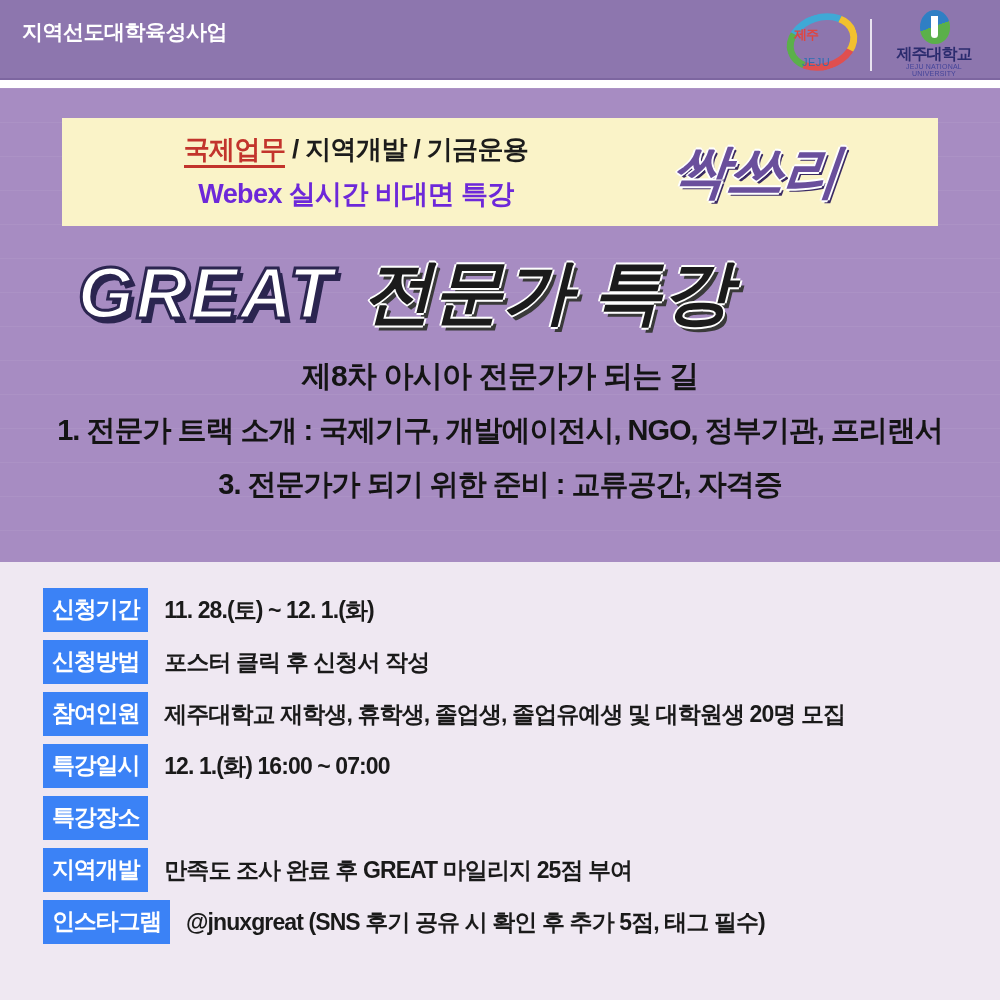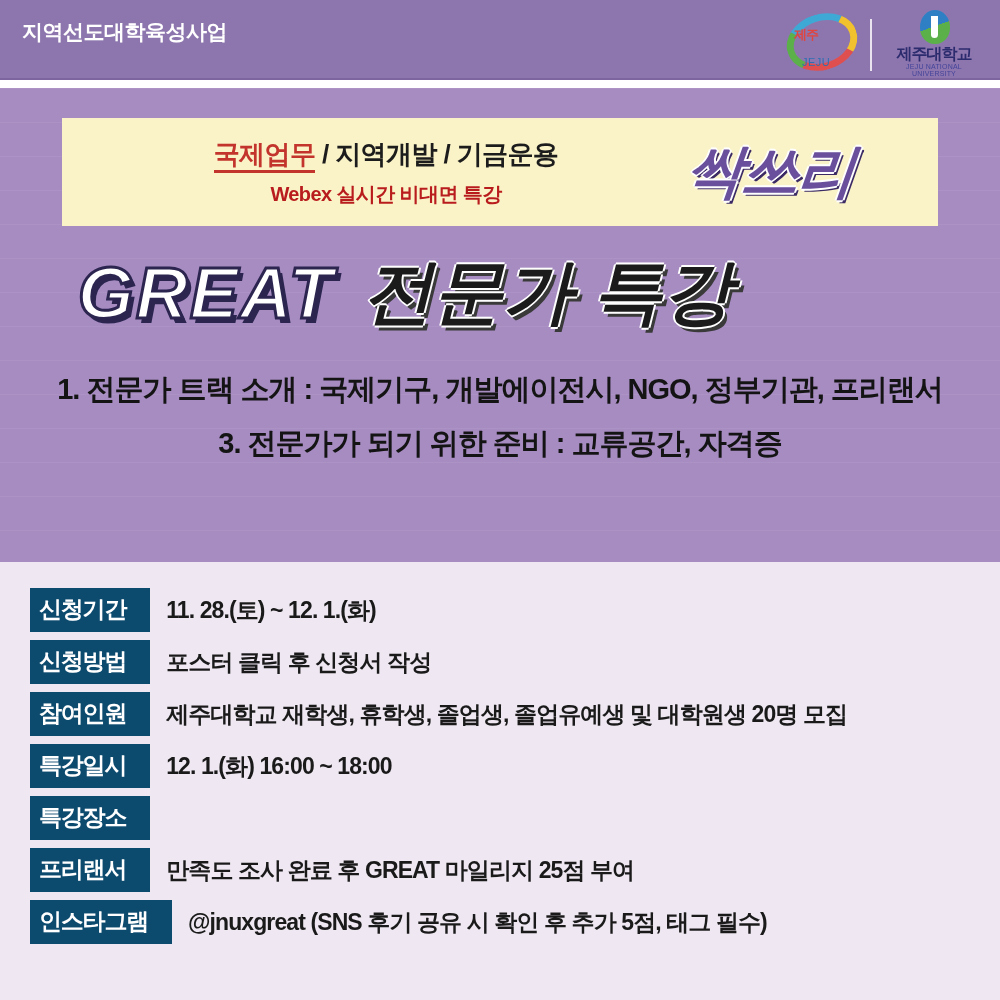--- a/index.html
+++ b/index.html
@@ -157,39 +157,38 @@
     height: 108px;
     background: #faf3c8;
     display: flex;
     align-items: center;
   }
   .banner-left {
     width: 510px;
     padding-left: 78px;
     box-sizing: border-box;
     text-align: center;
-    margin-left: 30px;
   }
   .banner-line1 {
     font-size: 26px;
     font-weight: bold;
     color: #1c1c1c;
     letter-spacing: -0.6px;
     white-space: nowrap;
   }
   .banner-line1 .hl {
     color: #c2342c;
     border-bottom: 3px solid #c2342c;
     padding-bottom: 1px;
   }
   .banner-line2 {
     margin-top: 9px;
-    font-size: 20px;
-    font-weight: bold;
-    color: #b91c1c;
+    font-size: 27px;
+    font-weight: bold;
+    color: #6d28d9;
     letter-spacing: -0.6px;
     white-space: nowrap;
   }
   .banner-right {
     flex: 1;
     text-align: center;
   }
   .banner-brand {
     font-size: 58px;
     font-weight: bold;
@@ -269,30 +268,31 @@
     padding: 26px 0 0 0;
     box-sizing: border-box;
   }
   .info-row {
     display: flex;
     align-items: center;
     margin-bottom: 8px;
     padding-left: 30px;
   }
   .info-label {
-    background: #0c4a6e;
+    background: #3b82f6;
     color: #ffffff;
     font-size: 23px;
     font-weight: bold;
     letter-spacing: -1.2px;
-    padding: 6px 24px 7px 9px;
+    padding: 6px 9px 7px 9px;
     min-width: 104px;
     text-align: center;
     box-sizing: border-box;
     white-space: nowrap;
+    margin-left: 13px;
   }
   .info-value {
     margin-left: 16px;
     font-size: 23px;
     font-weight: bold;
     color: #1a1a1a;
     letter-spacing: -0.9px;
     white-space: nowrap;
   }
 </style>
@@ -332,47 +332,48 @@
         <span class="banner-brand">싹쓰리</span>
       </div>
     </div>
 
     <div class="title-row">
       <span class="title-great">GREAT</span>
       <span class="title-ko">전문가 특강</span>
     </div>
 
     <div class="hero-lines">
+      <div class="hero-sub">제8차 아시아 전문가가 되는 길</div>
       <div class="hero-item">1. 전문가 트랙 소개 : 국제기구, 개발에이전시, NGO, 정부기관, 프리랜서</div>
       <div class="hero-item">3. 전문가가 되기 위한 준비 : 교류공간, 자격증</div>
     </div>
   </div>
 
   <div class="info">
     <div class="info-row">
       <div class="info-label">신청기간</div>
       <div class="info-value">11. 28.(토) ~ 12. 1.(화)</div>
     </div>
     <div class="info-row">
       <div class="info-label">신청방법</div>
       <div class="info-value">포스터 클릭 후 신청서 작성</div>
     </div>
     <div class="info-row">
       <div class="info-label">참여인원</div>
       <div class="info-value">제주대학교 재학생, 휴학생, 졸업생, 졸업유예생 및 대학원생 20명 모집</div>
     </div>
     <div class="info-row">
       <div class="info-label">특강일시</div>
-      <div class="info-value">12. 1.(화) 16:00 ~ 18:00</div>
+      <div class="info-value">12. 1.(화) 16:00 ~ 07:00</div>
     </div>
     <div class="info-row">
       <div class="info-label">특강장소</div>
     </div>
     <div class="info-row">
-      <div class="info-label">프리랜서</div>
+      <div class="info-label">지역개발</div>
       <div class="info-value">만족도 조사 완료 후 GREAT 마일리지 25점 부여</div>
     </div>
     <div class="info-row">
       <div class="info-label">인스타그램</div>
       <div class="info-value">@jnuxgreat (SNS 후기 공유 시  확인 후 추가 5점, 태그 필수)</div>
     </div>
   </div>
 
 </div>
 

